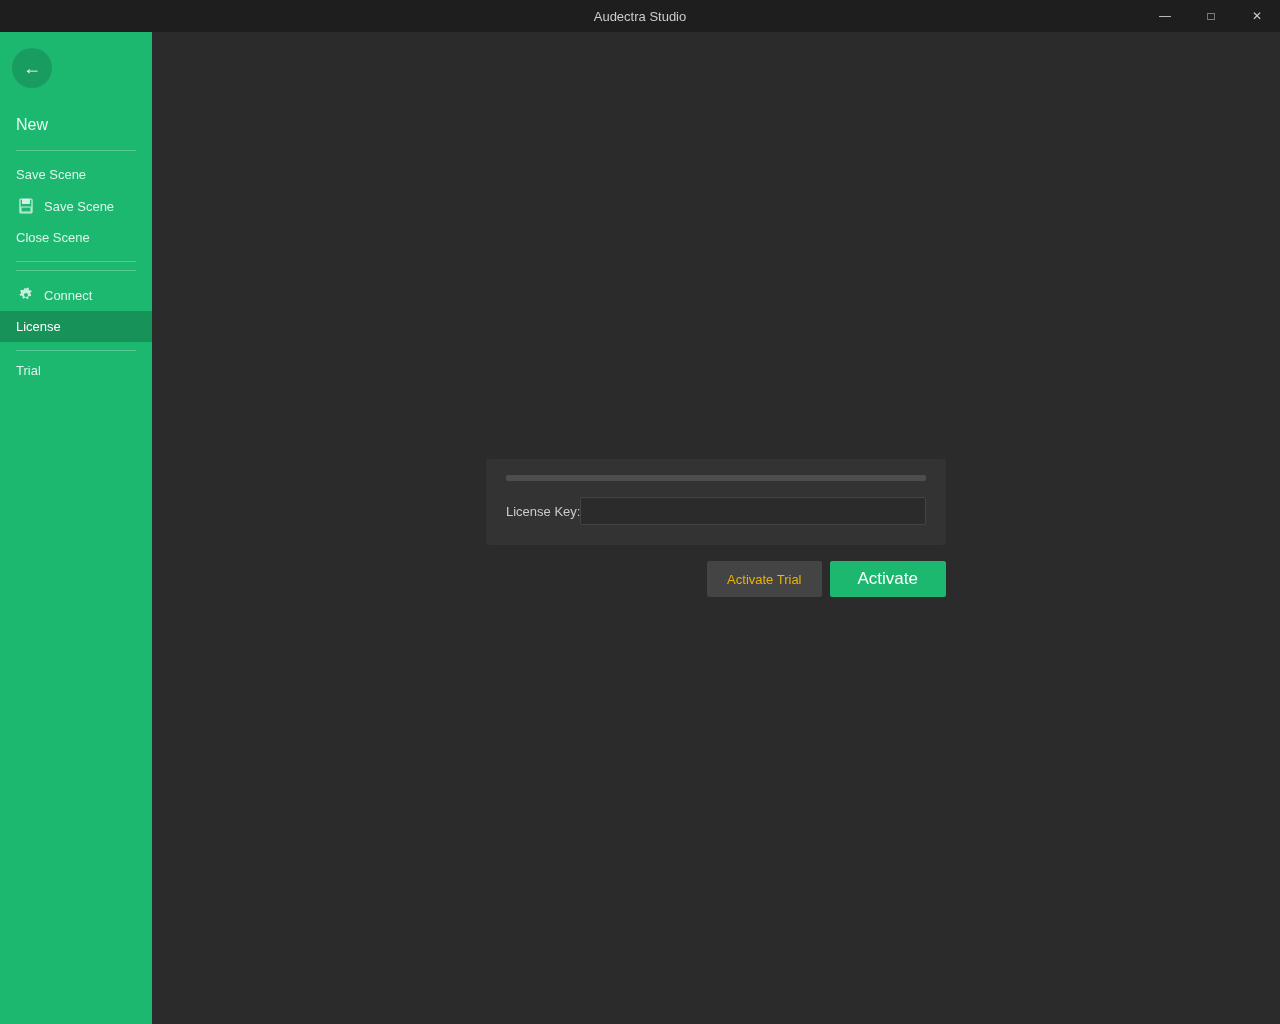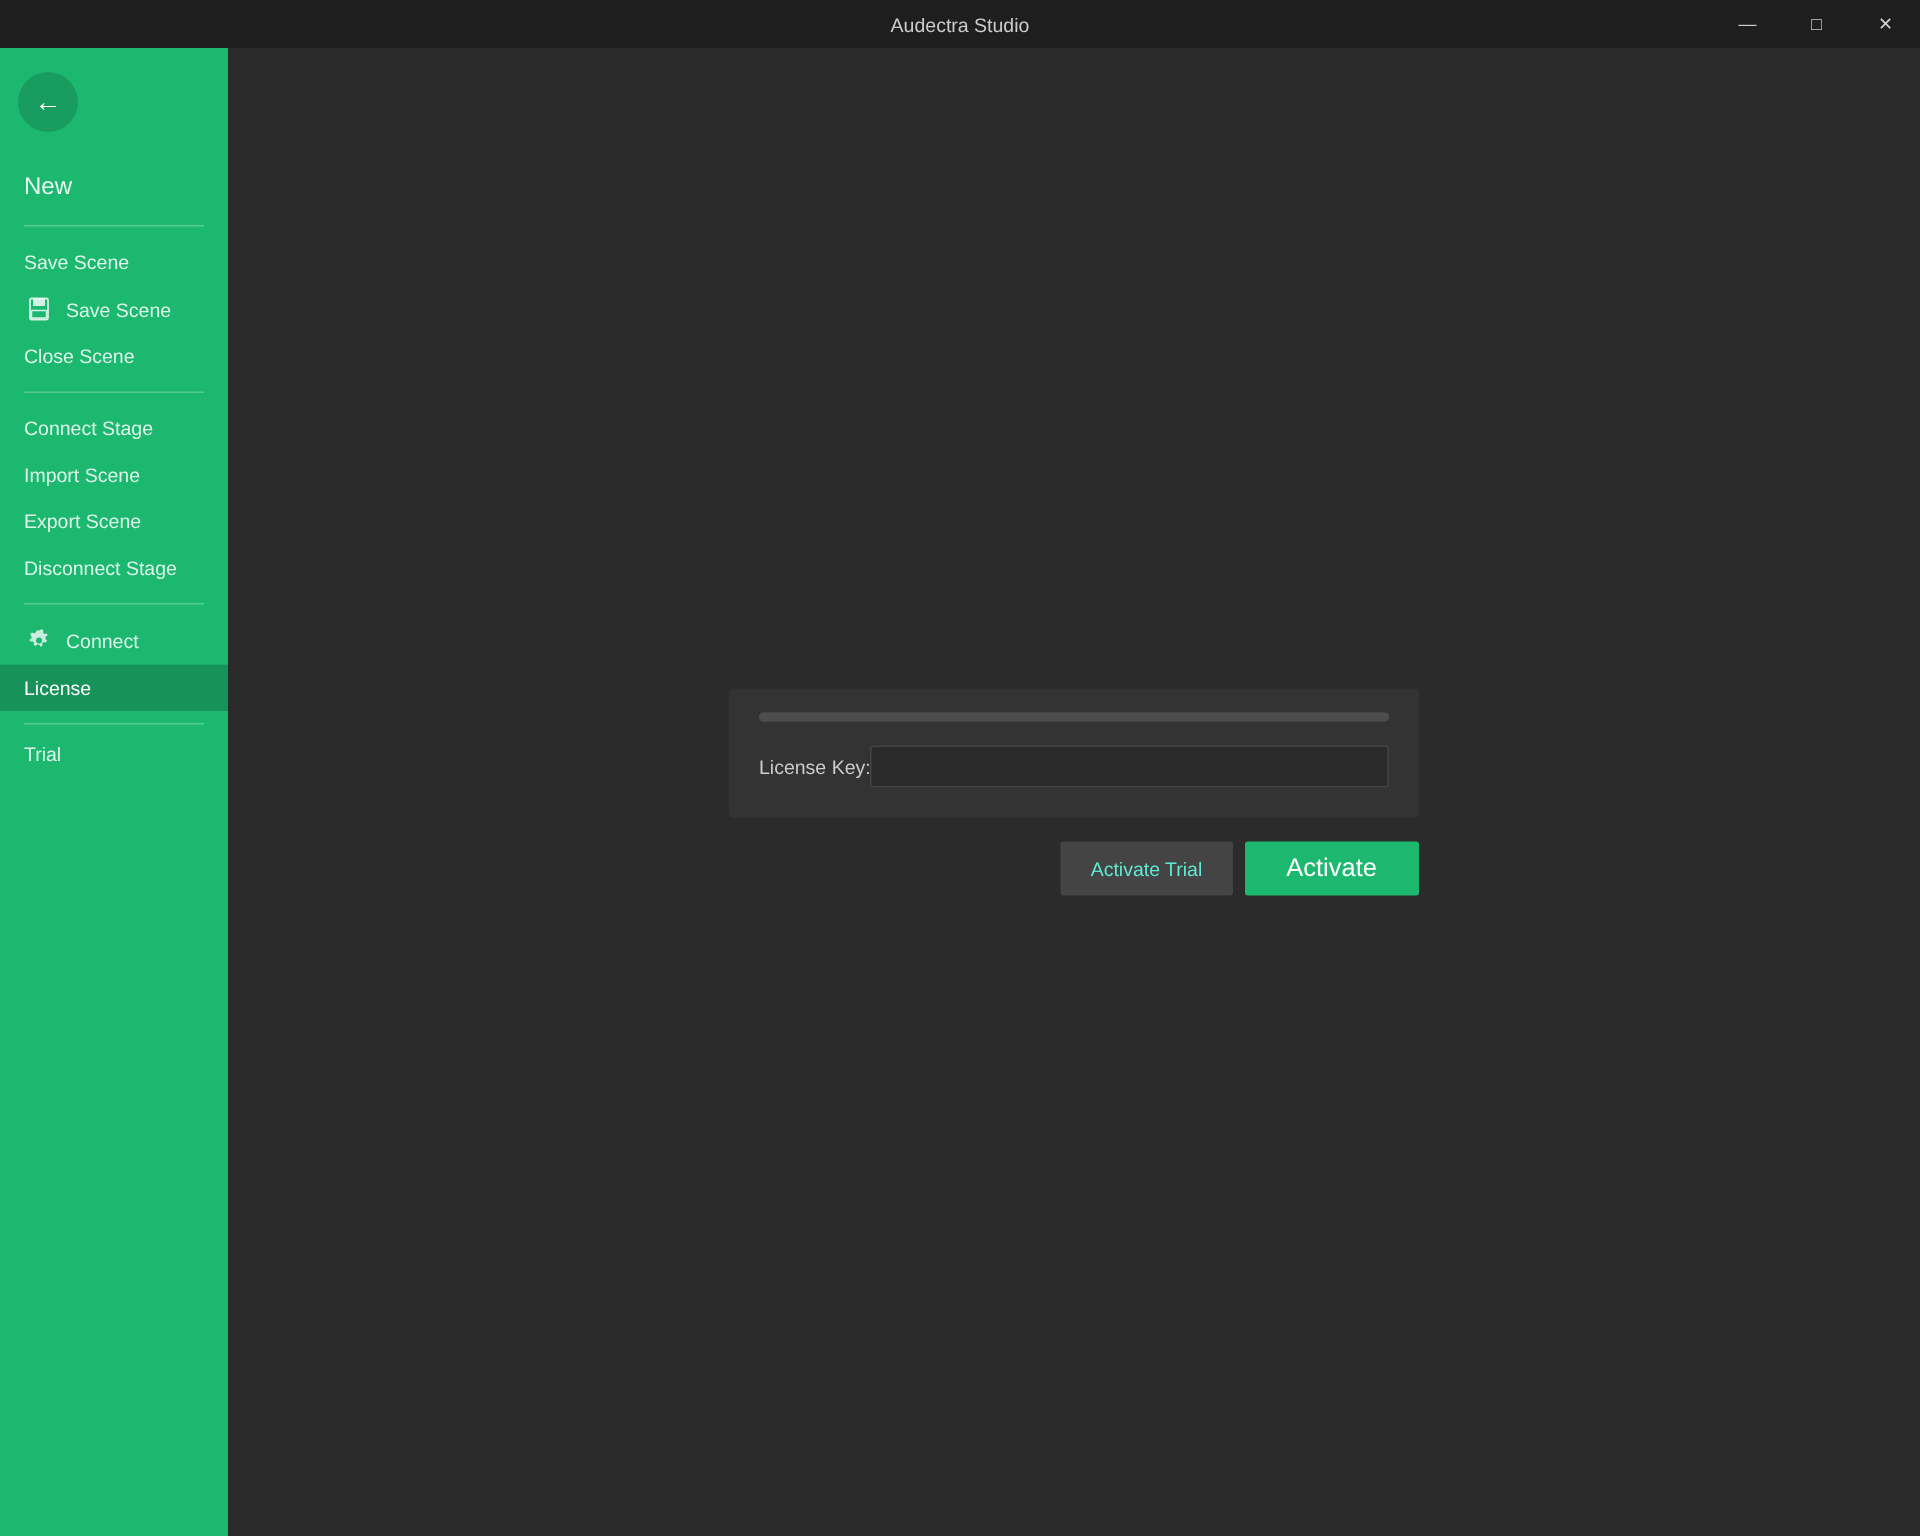--- a/index.html
+++ b/index.html
@@ -198,21 +198,21 @@
       gap: 8px;
       margin-top: 16px;
       justify-content: flex-end;
     }
 
     .btn-trial {
       padding: 8px 20px;
       background: #444444;
       border: none;
       border-radius: 2px;
-      color: #5eead4;
+      color: #eab308;
       font-size: 13px;
       cursor: pointer;
     }
 
     .btn-activate {
       padding: 8px 28px;
       background: #1db870;
       border: none;
       border-radius: 2px;
       color: white;
@@ -260,34 +260,20 @@
         </span>
         <span>Save Scene</span>
       </div>
       <div class="sidebar-item">
         <span>Close Scene</span>
       </div>
     </div>
 
     <div class="sidebar-divider"></div>
 
-    <div class="sidebar-section">
-      <div class="sidebar-item">
-        <span>Connect Stage</span>
-      </div>
-      <div class="sidebar-item">
-        <span>Import Scene</span>
-      </div>
-      <div class="sidebar-item">
-        <span>Export Scene</span>
-      </div>
-      <div class="sidebar-item">
-        <span>Disconnect Stage</span>
-      </div>
-    </div>
 
     <div class="sidebar-divider"></div>
 
     <div class="sidebar-section">
       <div class="sidebar-item">
         <span class="item-icon">
           <svg width="16" height="16" viewBox="0 0 16 16" fill="rgba(255,255,255,0.85)">
             <path d="M6.5 1l-.5 1.5-1.2.7-1.5-.5L2 4l1 1.2-.1 1.4L1.5 7.5l.7 1.3 1.5-.3 1 1-.3 1.5 1.3.7 1.2-1 1.4.1.8 1.4 1.3-.7-.3-1.5 1-1 1.5.3.7-1.3-1-1.2.1-1.4 1.4-.8-.7-1.3-1.5.3-1-1 .3-1.5-1.3-.7-1.2 1-1.4-.1z" opacity="0.9"></path>
             <circle cx="8" cy="8" r="2" fill="#1db870"></circle>
           </svg>

